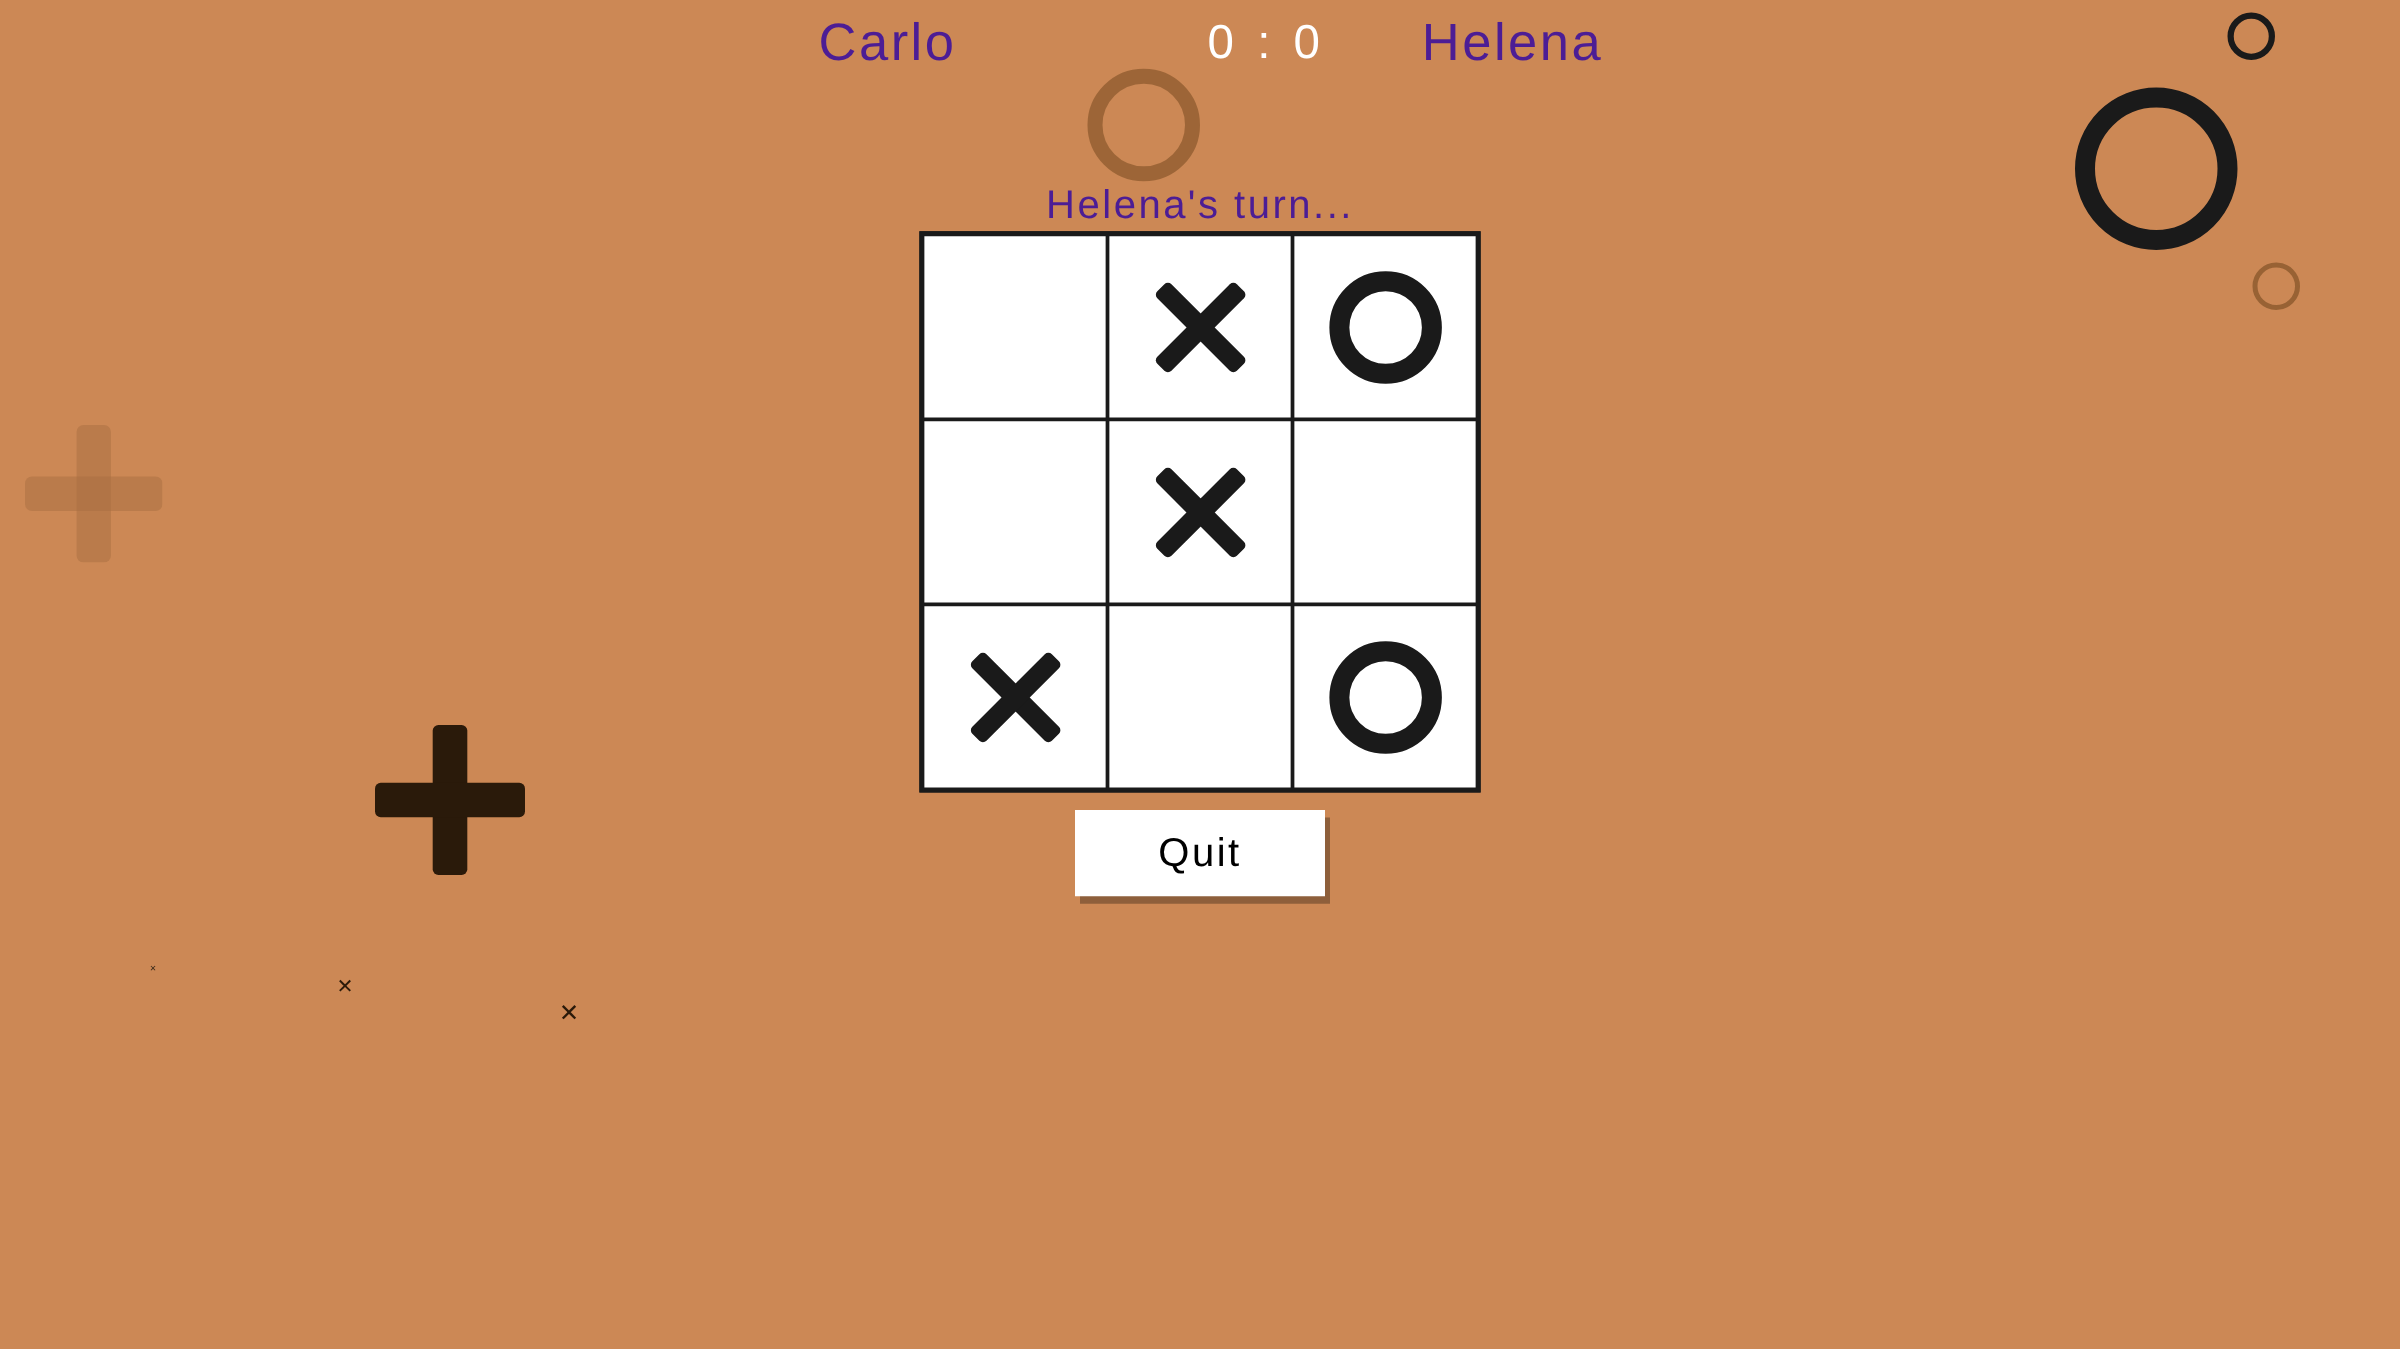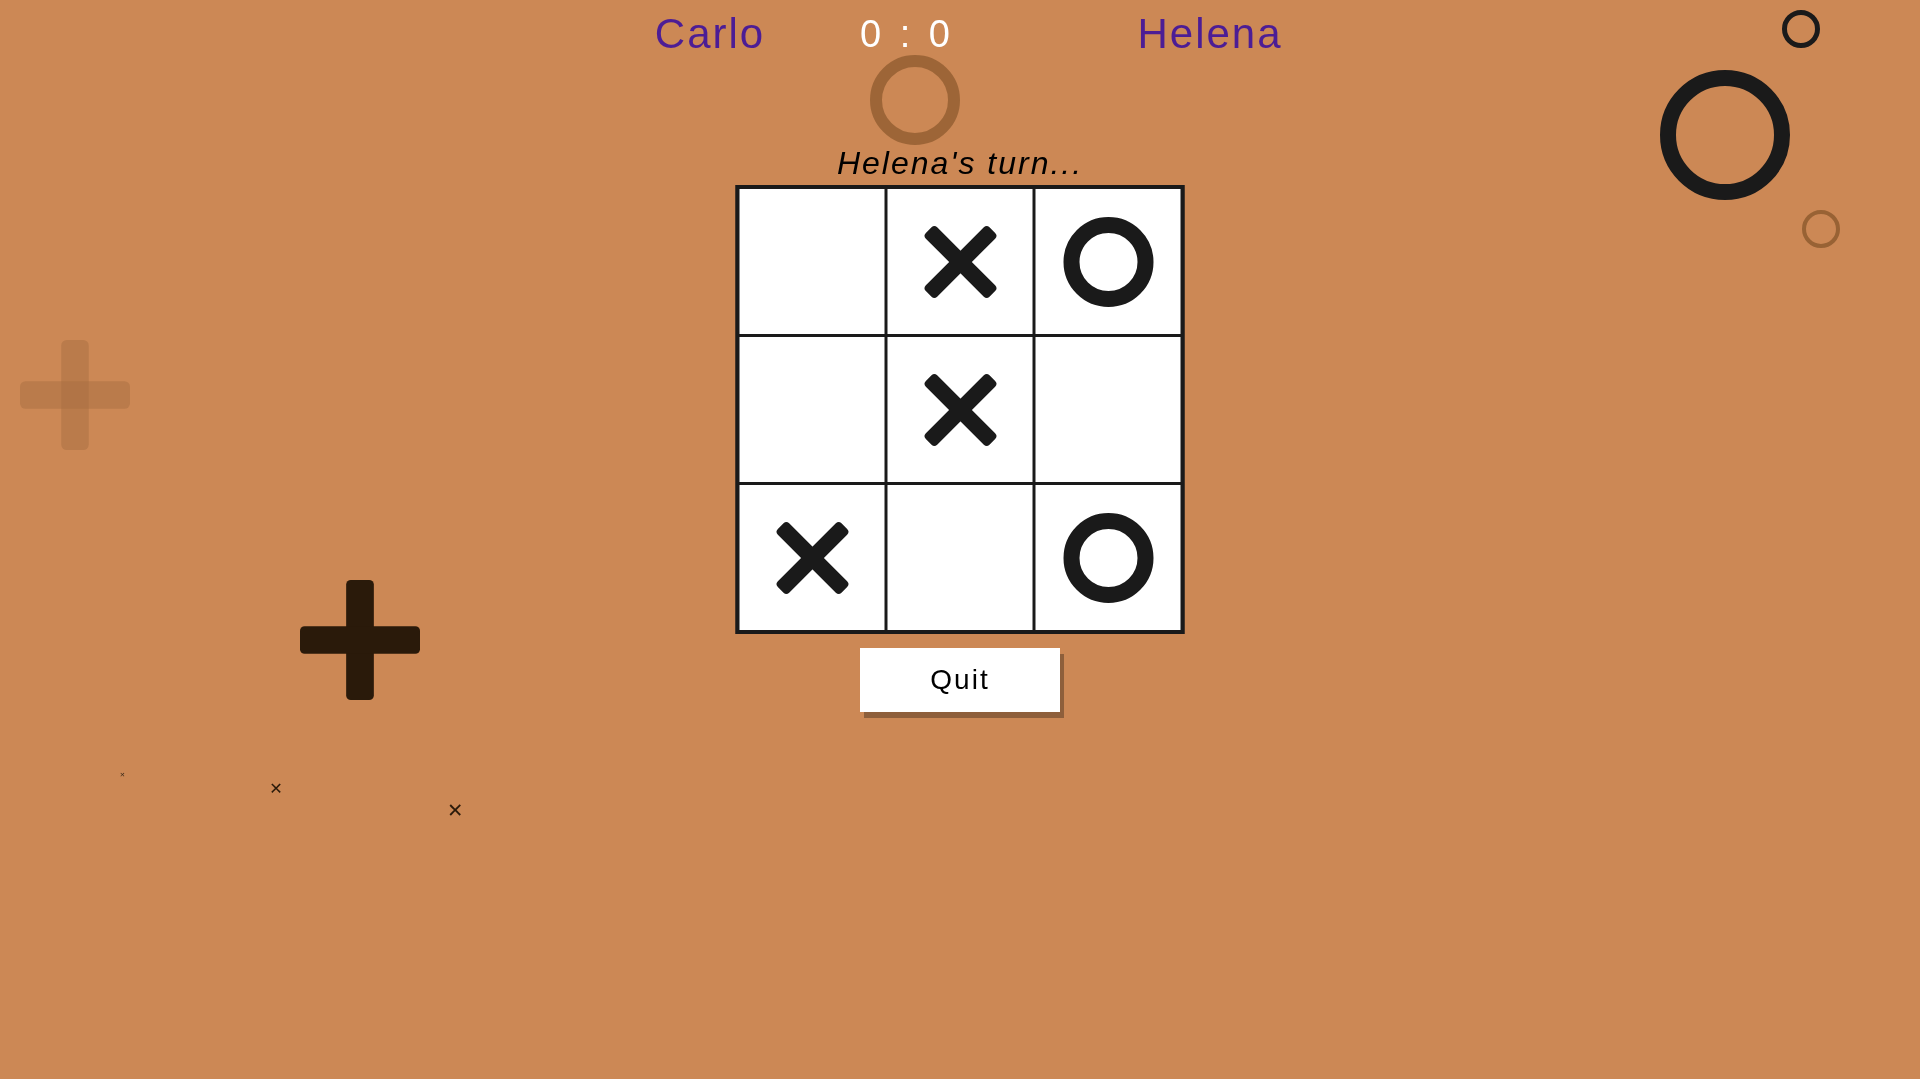--- a/index.html
+++ b/index.html
@@ -119,37 +119,36 @@
       width: 300px;
       text-align: center;
     }
 
     .score {
       color: white;
       font-size: 38px;
       font-weight: 300;
       font-family: 'Trebuchet MS', sans-serif;
       width: 200px;
-      text-align: left;
+      text-align: right;
       letter-spacing: 4px;
     }
 
     
     .turn-indicator {
       position: absolute;
       top: 145px;
       left: 50%;
       transform: translateX(-50%);
-      color: #000000;
+      color: #4c1d95;
       font-size: 32px;
       font-family: 'Trebuchet MS', cursive, sans-serif;
       font-weight: 300;
       letter-spacing: 2px;
       white-space: nowrap;
-      font-style: italic;
     }
 
     
     .board-container {
       position: absolute;
       top: 185px;
       left: 50%;
       transform: translateX(-50%);
     }
 
@@ -210,21 +209,21 @@
 
     
     .quit-btn {
       position: absolute;
       top: 648px;
       left: 50%;
       transform: translateX(-50%);
       background: white;
       border: none;
       padding: 16px 60px;
-      font-size: 28px;
+      font-size: 32px;
       font-family: 'Trebuchet MS', sans-serif;
       font-weight: 300;
       cursor: pointer;
       box-shadow: 4px 6px 0px rgba(0,0,0,0.3);
       letter-spacing: 2px;
       min-width: 200px;
     }
 
     
     svg.cross-svg {

